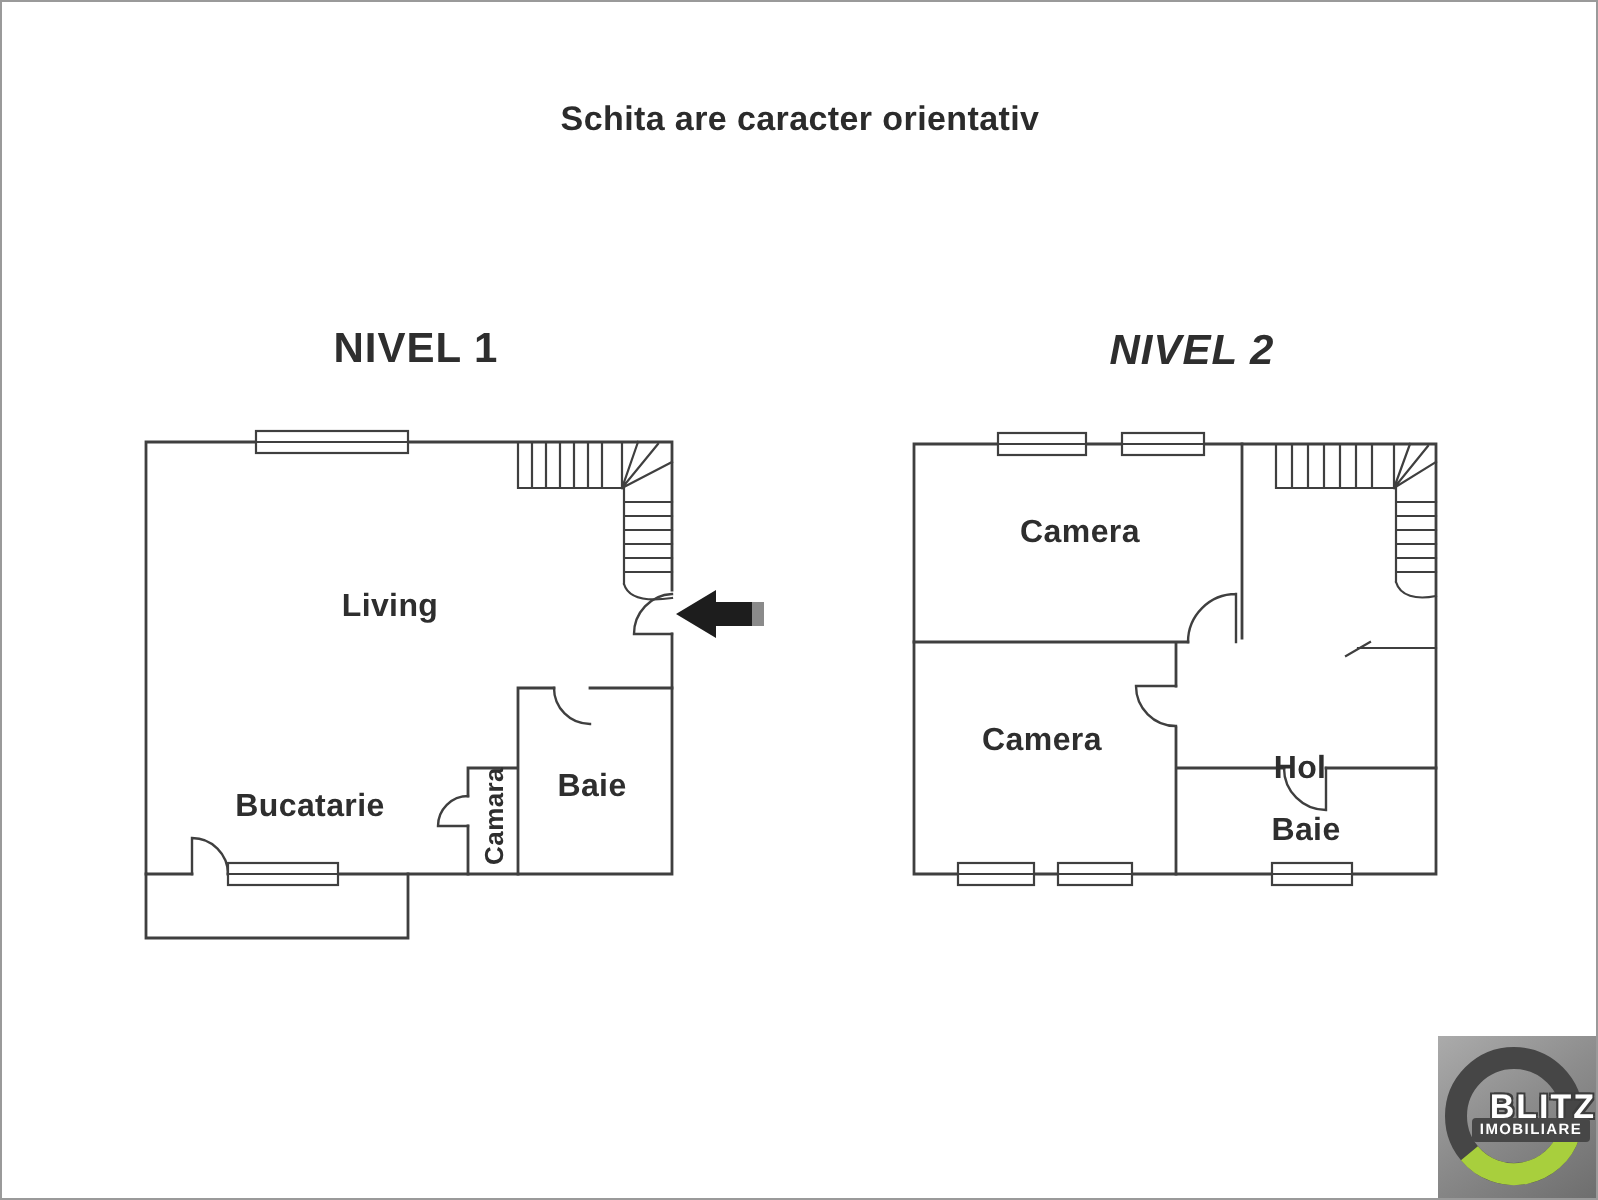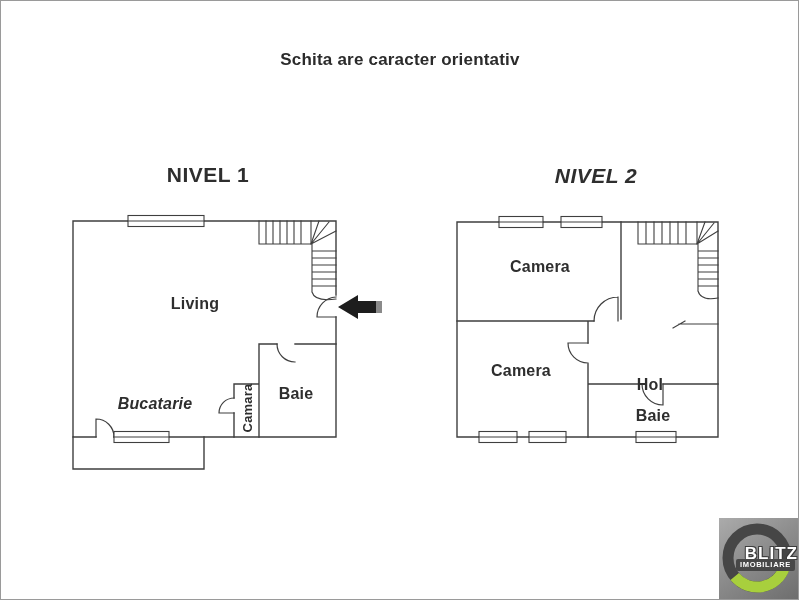--- a/index.html
+++ b/index.html
@@ -109,21 +109,21 @@
       </g>
     </g>
   </svg>
 
   <div class="lbl main-title" style="left:399px; top:59px;">Schita are caracter orientativ</div>
 
   <div class="lbl level-title" style="left:207px; top:174px;">NIVEL 1</div>
   <div class="lbl level-title" style="left:595px; top:175px;font-style:italic;">NIVEL 2</div>
 
   <div class="lbl room" style="left:194px; top:303px;">Living</div>
-  <div class="lbl room" style="left:154px; top:403px;font-style:italic;">Bucatarie</div>
+  <div class="lbl room" style="left:154px; top:403px;">Bucatarie</div>
   <div class="lbl room room-small" style="left:246px; top:407px;">Camara</div>
   <div class="lbl room" style="left:295px; top:393px;">Baie</div>
 
   <div class="lbl room" style="left:539px; top:266px;">Camera</div>
   <div class="lbl room" style="left:520px; top:370px;">Camera</div>
   <div class="lbl room" style="left:649px; top:345px;margin-top:39px;">Hol</div>
   <div class="lbl room" style="left:652px; top:415px;">Baie</div>
 
   <div class="logo">
     <svg width="79" height="83" viewBox="0 0 79 83">

